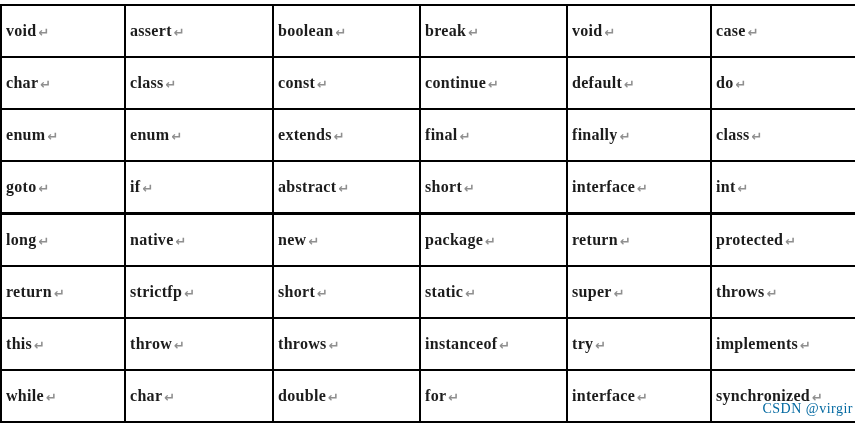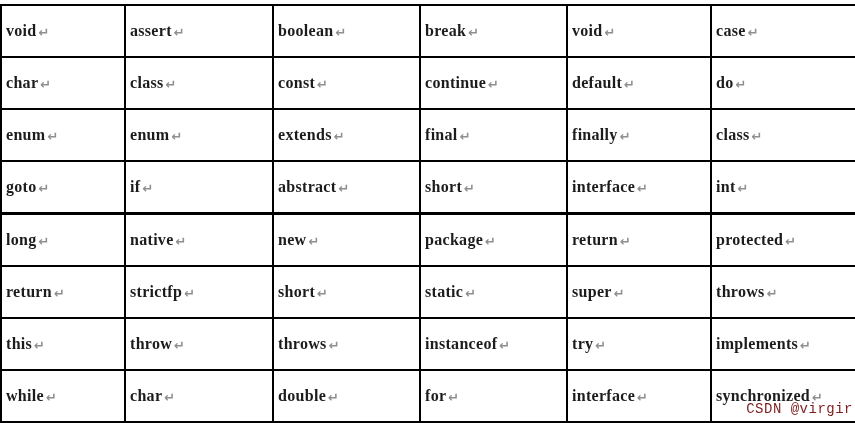--- a/index.html
+++ b/index.html
@@ -49,23 +49,23 @@
     font-weight: bold;
     color: #8f8f8f;
     margin-left: 2px;
     position: relative;
     top: 1px;
   }
   .watermark {
     position: absolute;
     top: 401px;
     right: 2px;
-    font-family: Liberation Mono, monospace;
+    font-family: Liberation Serif, serif;
     font-size: 14px;
-    color: #7f1d1d;
+    color: #0369a1;
     letter-spacing: 0.5px;
     pointer-events: none;
   }
 </style>
 </head>
 <body>
 
 <div class="page">
   <table class="kw-table">
     <colgroup>

